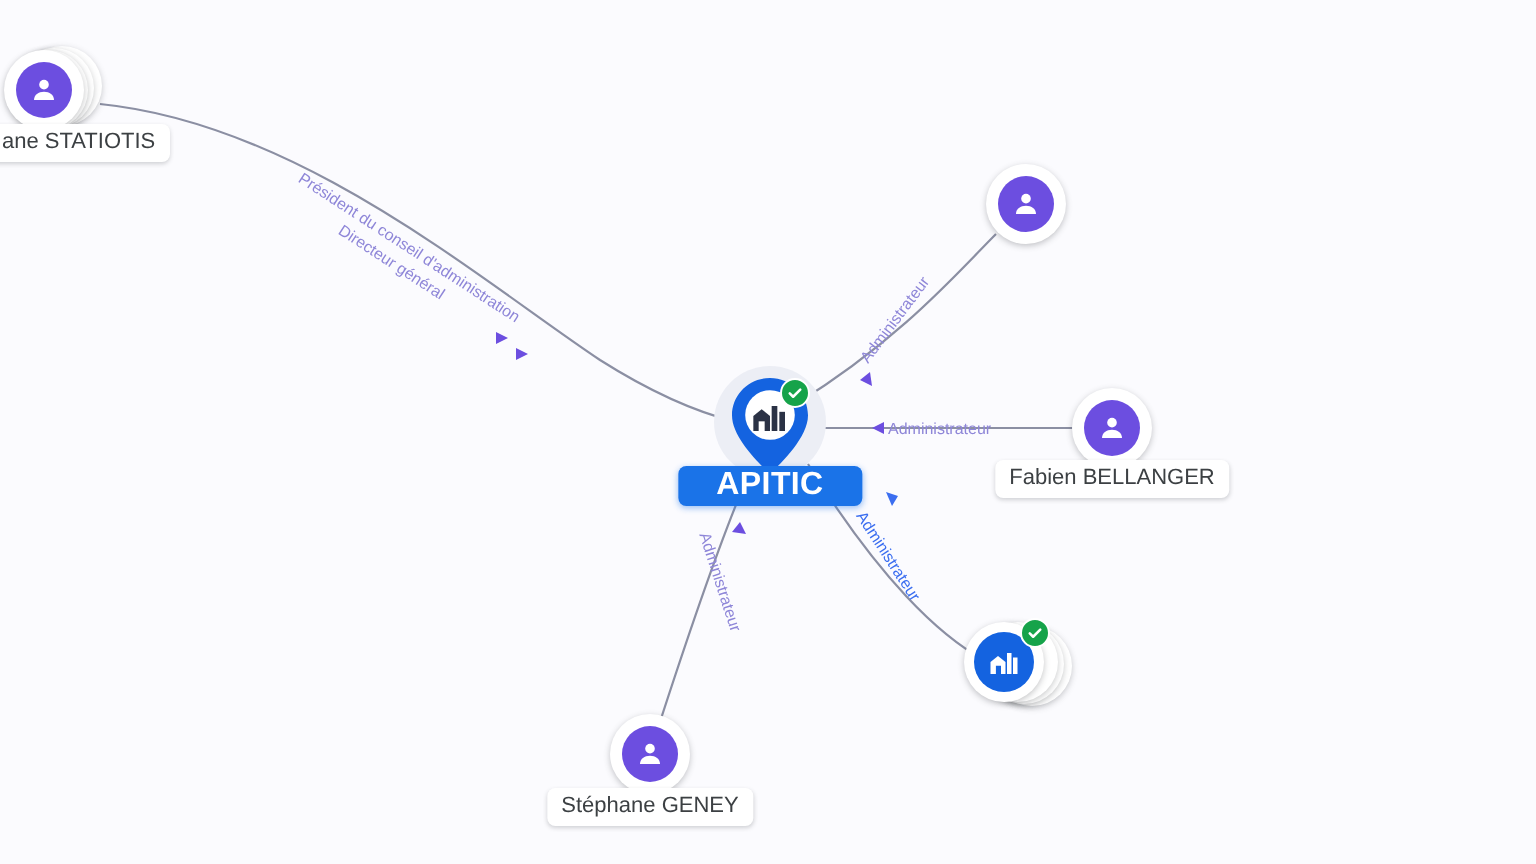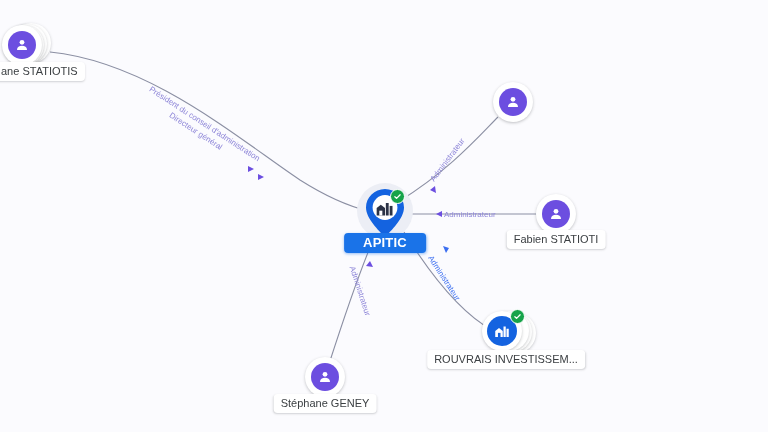--- a/index.html
+++ b/index.html
@@ -149,21 +149,21 @@
   }
   .node-label.clipped {
     transform: none;
   }
   .center-label {
     position: absolute;
     transform: translateX(-50%);
     white-space: nowrap;
     background: #1a73e8;
     color: #ffffff;
-    font-size: 13px;
+    font-size: 16px;
     font-weight: bold;
     line-height: 14px;
     padding: 3px 19px;
     border-radius: 4px;
     box-shadow: 0 1px 3px rgba(26,115,232,.45);
     letter-spacing: .2px;
     text-align: center;
   }
 
   
@@ -254,21 +254,21 @@
       <div class="person-ring">
         <div class="person-dot">
           <svg width="16" height="16" viewBox="0 0 24 24" aria-hidden="true">
             <circle cx="12" cy="8" r="3.6" fill="#ffffff"></circle>
             <path d="M4.5 19.5c0-4 3.4-6.2 7.5-6.2s7.5 2.2 7.5 6.2z" fill="#ffffff"></path>
           </svg>
         </div>
       </div>
     </div>
   </div>
-  <div class="node-label" style="left:556px; top:230px;">Fabien STATIOTI</div>
+  <div class="node-label" style="left:556px; top:230px;">Fabien BELLANGER</div>
 
   <div class="node" style="left:506px; top:331px;">
     <div class="node-visual">
       <div class="stack">
         <i class="s1" style="left:10px;top:2px;"></i>
         <i class="s2" style="left:6px;top:1px;"></i>
         <i class="s3" style="left:3px;top:0px;"></i>
       </div>
       <div class="company-ring" style="position:relative;left:-4px;">
         <div class="company-dot">
@@ -280,21 +280,20 @@
           </svg>
         </div>
         <div class="badge" style="right:-3px; top:-2px;">
           <svg width="9" height="9" viewBox="0 0 24 24" aria-hidden="true">
             <path d="M5 12.5l4.5 4.5L19 7.5" fill="none" stroke="#ffffff" stroke-width="3.4" stroke-linecap="round" stroke-linejoin="round"></path>
           </svg>
         </div>
       </div>
     </div>
   </div>
-  <div class="node-label" style="left:506px; top:350px;">ROUVRAIS INVESTISSEM...</div>
 
   <div class="node" style="left:325px; top:377px;">
     <div class="node-visual">
       <div class="person-ring">
         <div class="person-dot">
           <svg width="16" height="16" viewBox="0 0 24 24" aria-hidden="true">
             <circle cx="12" cy="8" r="3.6" fill="#ffffff"></circle>
             <path d="M4.5 19.5c0-4 3.4-6.2 7.5-6.2s7.5 2.2 7.5 6.2z" fill="#ffffff"></path>
           </svg>
         </div>

